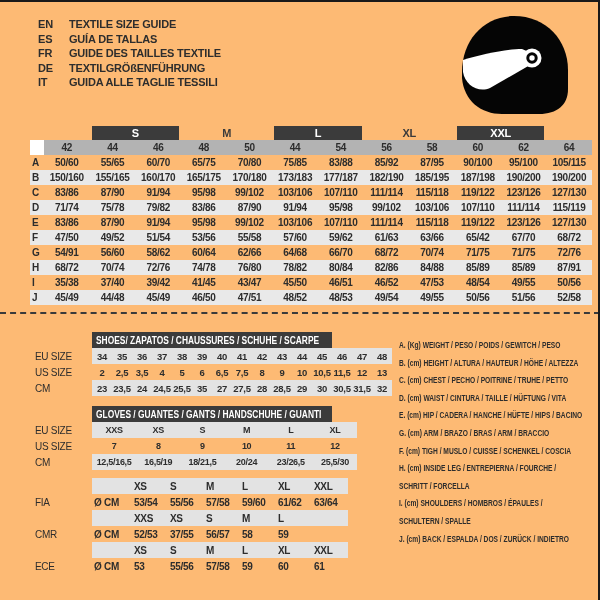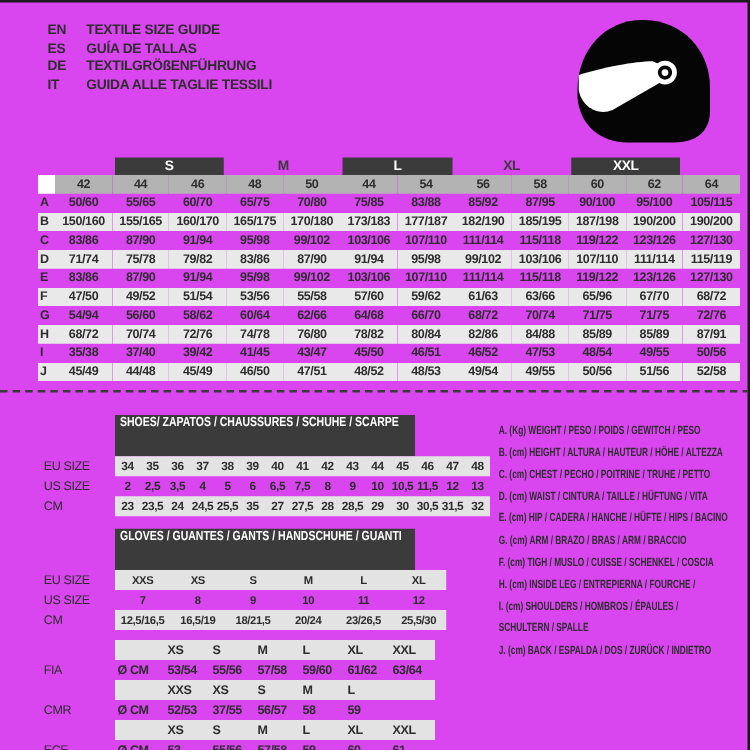--- a/index.html
+++ b/index.html
@@ -1,17 +1,17 @@
 <!DOCTYPE html>
 <html><head>
 <meta charset="utf-8">
 <style>
   *{margin:0;padding:0;box-sizing:border-box}
   html,body{background:#fff}
-  .page{position:relative;width:600px;height:600px;background:#d946ef;
+  .page{position:relative;width:600px;height:600px;background:#fdba74;
         border-top:2px solid #191919;border-right:2px solid #191919;
         font-family:"Liberation Sans",sans-serif;color:#2d2d2d;overflow:hidden}
   
   .langs{position:absolute;left:38px;top:15px}
   .lang-row{display:flex;height:14.5px;align-items:center}
   .lang-code{width:31px;font-size:11px;font-weight:bold;letter-spacing:-.2px}
   .lang-text{font-size:11px;font-weight:bold;letter-spacing:-.2px;white-space:nowrap}
   
   .helmet-icon{position:absolute;left:452px;top:12px;width:126px;height:103px}
   
@@ -22,21 +22,21 @@
   .size-row td{background:#b3b3b3}
   .size-row td.label-cell{background:#fff}
   tr.stripe td{background:#e9e9e9}
   .group-row td{height:15px}
   .gbox{background:#3b3b3b;color:#fff;height:14px;line-height:14px;margin:0 2px;font-size:11px;font-weight:bold}
   .gplain{height:14px;line-height:14px;font-size:11px;font-weight:bold;color:#3b3b3b}
   
   .dash{position:absolute;left:0;top:310px;width:600px;height:0;border-top:2px dashed #3a3a3a}
   
   .lower{position:absolute;left:35px;top:330px;width:362px}
-  .tbar{height:33px;background:#3b3b3b;color:#fff;margin-left:57px;padding-left:4px;display:flex;}
+  .tbar{height:16px;background:#3b3b3b;color:#fff;margin-left:57px;padding-left:4px;display:flex;align-items:center}
   .tbar .cond{font-size:10.5px;font-weight:bold;transform:scaleX(.8);transform-origin:0 50%;white-space:nowrap}
   .bar-shoes{width:240px}.bar-gloves{width:240px}.bar-helmet{width:212px}
   .srow{display:flex;height:16px;align-items:stretch}
   .rlabel{width:57px;font-size:10px;font-weight:normal;letter-spacing:-.3px;display:flex;align-items:center}
   .band{display:flex}
   .band.shaded{background:#e3e3e3}
   .cell{display:flex;align-items:center;justify-content:center;font-size:9.5px;font-weight:bold;
         letter-spacing:-.3px;white-space:nowrap;overflow:hidden}
   .shoes-band{width:300px}.shoes-band .cell{flex:1}
   .gloves-band{width:265px}.gloves-band .cell{flex:1;font-size:9px}
@@ -58,20 +58,24 @@
   <div class="langs">
       <div class="lang-row">
         <span class="lang-code">EN</span>
         <span class="lang-text">TEXTILE SIZE GUIDE</span>
       </div>
       <div class="lang-row">
         <span class="lang-code">ES</span>
         <span class="lang-text">GUÍA DE TALLAS</span>
       </div>
       <div class="lang-row">
+        <span class="lang-code">FR</span>
+        <span class="lang-text">GUIDE DES TAILLES TEXTILE</span>
+      </div>
+      <div class="lang-row">
         <span class="lang-code">DE</span>
         <span class="lang-text">TEXTILGRÖßENFÜHRUNG</span>
       </div>
       <div class="lang-row">
         <span class="lang-code">IT</span>
         <span class="lang-text">GUIDA ALLE TAGLIE TESSILI</span>
       </div>
     </div>
 
   <div class="helmet-icon">
@@ -206,27 +210,27 @@
           <td class="row-label">F</td>
           <td>47/50</td>
           <td>49/52</td>
           <td>51/54</td>
           <td>53/56</td>
           <td>55/58</td>
           <td>57/60</td>
           <td>59/62</td>
           <td>61/63</td>
           <td>63/66</td>
-          <td>65/96</td>
+          <td>65/42</td>
           <td>67/70</td>
           <td>68/72</td>
         </tr>
         <tr class="data-row">
           <td class="row-label">G</td>
-          <td>54/94</td>
+          <td>54/91</td>
           <td>56/60</td>
           <td>58/62</td>
           <td>60/64</td>
           <td>62/66</td>
           <td>64/68</td>
           <td>66/70</td>
           <td>68/72</td>
           <td>70/74</td>
           <td>71/75</td>
           <td>71/75</td>
@@ -464,18 +468,19 @@
 
   <div class="legend">
       <div class="legend-line"><span class="cond78">A. (Kg) WEIGHT / PESO / POIDS / GEWITCH / PESO</span></div>
       <div class="legend-line"><span class="cond78">B. (cm) HEIGHT / ALTURA / HAUTEUR / HÖHE / ALTEZZA</span></div>
       <div class="legend-line"><span class="cond78">C. (cm) CHEST / PECHO / POITRINE / TRUHE / PETTO</span></div>
       <div class="legend-line"><span class="cond78">D. (cm) WAIST / CINTURA / TAILLE / HÜFTUNG / VITA</span></div>
       <div class="legend-line"><span class="cond78">E. (cm) HIP / CADERA / HANCHE / HÜFTE / HIPS / BACINO</span></div>
       <div class="legend-line"><span class="cond78">G. (cm) ARM / BRAZO / BRAS / ARM / BRACCIO</span></div>
       <div class="legend-line"><span class="cond78">F. (cm) TIGH / MUSLO / CUISSE / SCHENKEL / COSCIA</span></div>
       <div class="legend-line"><span class="cond78">H. (cm) INSIDE LEG / ENTREPIERNA / FOURCHE /</span></div>
+      <div class="legend-line"><span class="cond78">SCHRITT / FORCELLA</span></div>
       <div class="legend-line"><span class="cond78">I. (cm) SHOULDERS / HOMBROS / ÉPAULES /</span></div>
       <div class="legend-line"><span class="cond78">SCHULTERN / SPALLE</span></div>
       <div class="legend-line"><span class="cond78">J. (cm) BACK / ESPALDA / DOS / ZURÜCK / INDIETRO</span></div>
     </div>
 
 </div>
 
 </body></html>

